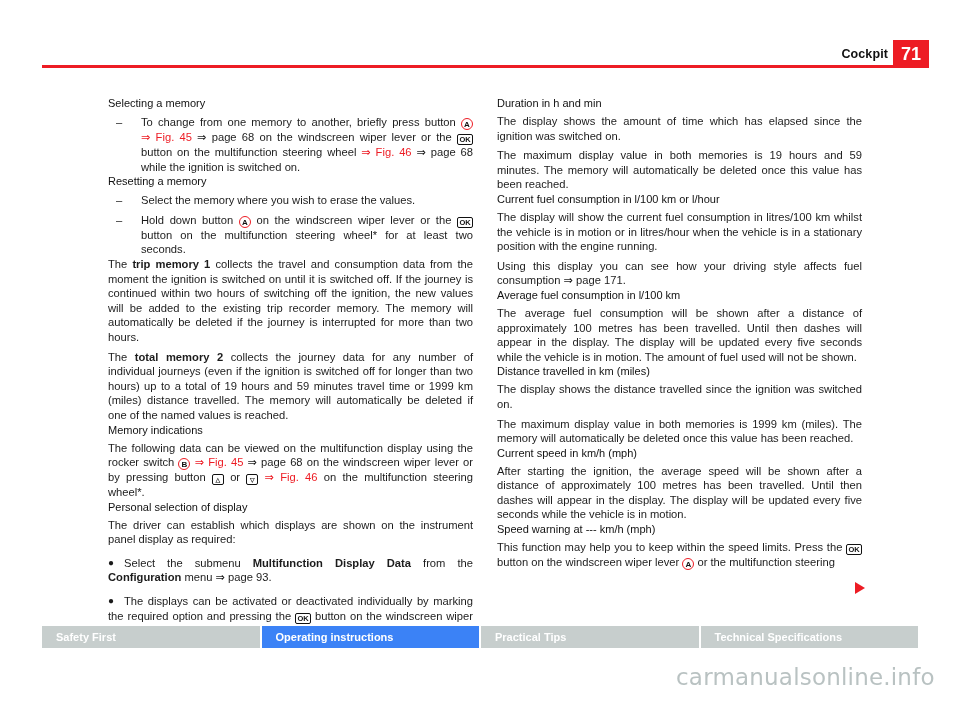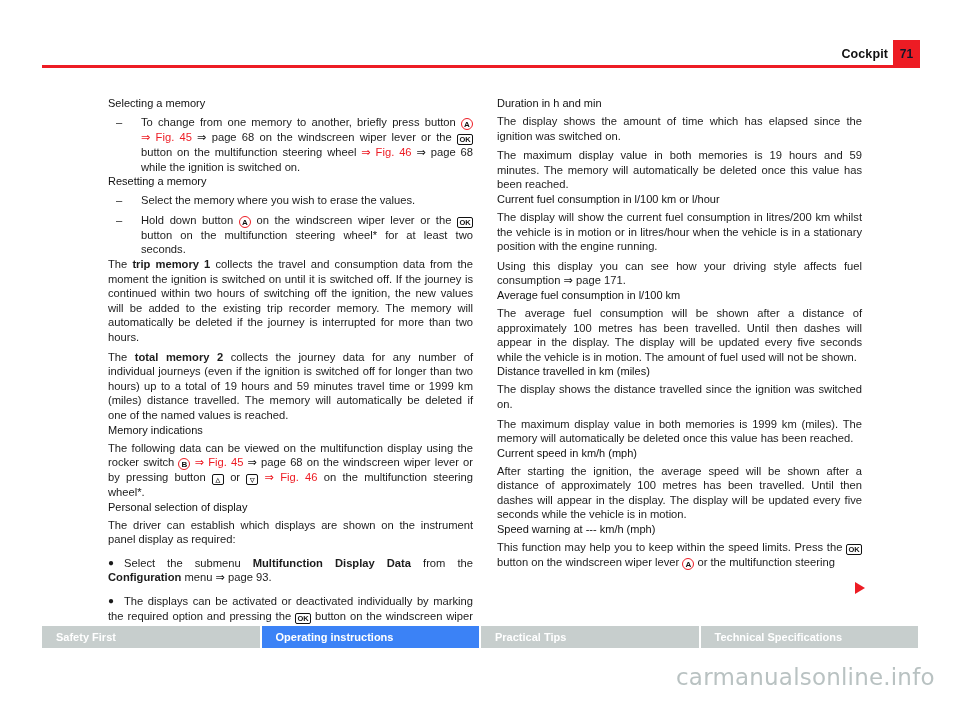--- a/index.html
+++ b/index.html
@@ -39,25 +39,25 @@
     font-size: 12.5px;
     font-weight: bold;
     letter-spacing: 0.1px;
     color: #111111;
     white-space: nowrap;
   }
   .page-badge {
     position: absolute;
     left: 893px;
     top: 40px;
-    width: 27px;
+    width: 36px;
     height: 28px;
     background: #ed1c24;
-    color: #0f172a;
-    font-size: 12px;
+    color: #ffffff;
+    font-size: 18px;
     font-weight: bold;
     display: flex;
     align-items: center;
     justify-content: center;
   }
 
   
   .col {
     position: absolute;
     top: 96px;
@@ -255,21 +255,21 @@
 
 </div>
 
 <div class="col col-right">
 
   <h3 class="sec">Duration in h and min</h3>
   <p class="para">The display shows the amount of time which has elapsed since the ignition was switched on.</p>
   <p class="para">The maximum display value in both memories is 19 hours and 59 minutes. The memory will automatically be deleted once this value has been reached.</p>
 
   <h3 class="sec gap">Current fuel consumption in l/100 km or l/hour</h3>
-  <p class="para">The display will show the current fuel consumption in litres/200 km whilst the vehicle is in motion or in litres/hour when the vehicle is in a stationary position with the engine running.</p>
+  <p class="para">The display will show the current fuel consumption in litres/100 km whilst the vehicle is in motion or in litres/hour when the vehicle is in a stationary position with the engine running.</p>
   <p class="para"><span>Using this display you can see how your driving style affects fuel consumption </span><span class="arrowref">⇒ page 171</span><span>.</span></p>
 
   <h3 class="sec gap">Average fuel consumption in l/100 km</h3>
   <p class="para">The average fuel consumption will be shown after a distance of approximately 100 metres has been travelled. Until then dashes will appear in the display. The display will be updated every five seconds while the vehicle is in motion. The amount of fuel used will not be shown.</p>
 
   <h3 class="sec gap">Distance travelled in km (miles)</h3>
   <p class="para">The display shows the distance travelled since the ignition was switched on.</p>
   <p class="para">The maximum display value in both memories is 1999 km (miles). The memory will automatically be deleted once this value has been reached.</p>
 
   <h3 class="sec gap">Current speed in km/h (mph)</h3>

